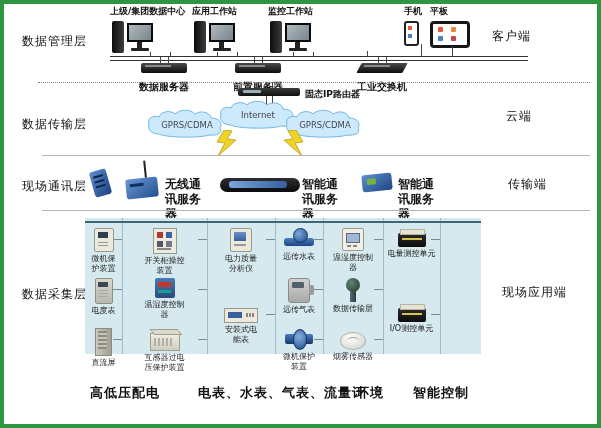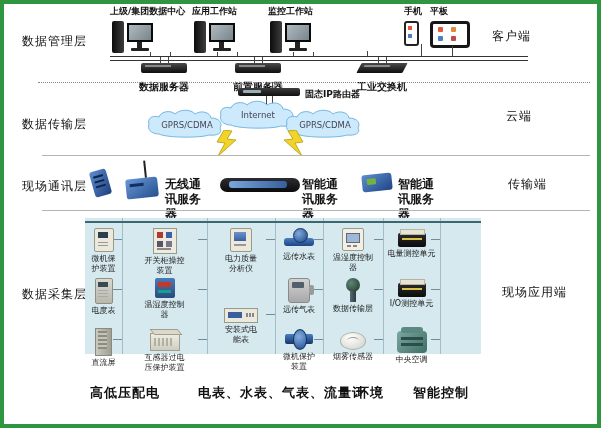--- a/index.html
+++ b/index.html
@@ -329,24 +329,20 @@
 
     <div class="acq-col col6 stub-r" style="left:298px;width:57px">
       <div class="acq-cell">
           <div class="ic ic-module"></div>
           <div class="alabel">电量测控单元</div>
         </div>
       <div class="acq-cell">
           <div class="ic ic-module"></div>
           <div class="alabel">I/O测控单元</div>
         </div>
-      <div class="acq-cell">
-          <div class="ic ic-ac"></div>
-          <div class="alabel">中央空调</div>
-        </div>
     </div>
 
   </div>
 
   <div class="flabel" style="left:90px">高低压配电</div>
   <div class="flabel" style="left:198px">电表、水表、气表、流量计</div>
   <div class="flabel" style="left:356px">环境</div>
   <div class="flabel" style="left:413px">智能控制</div>
 </div>
 

